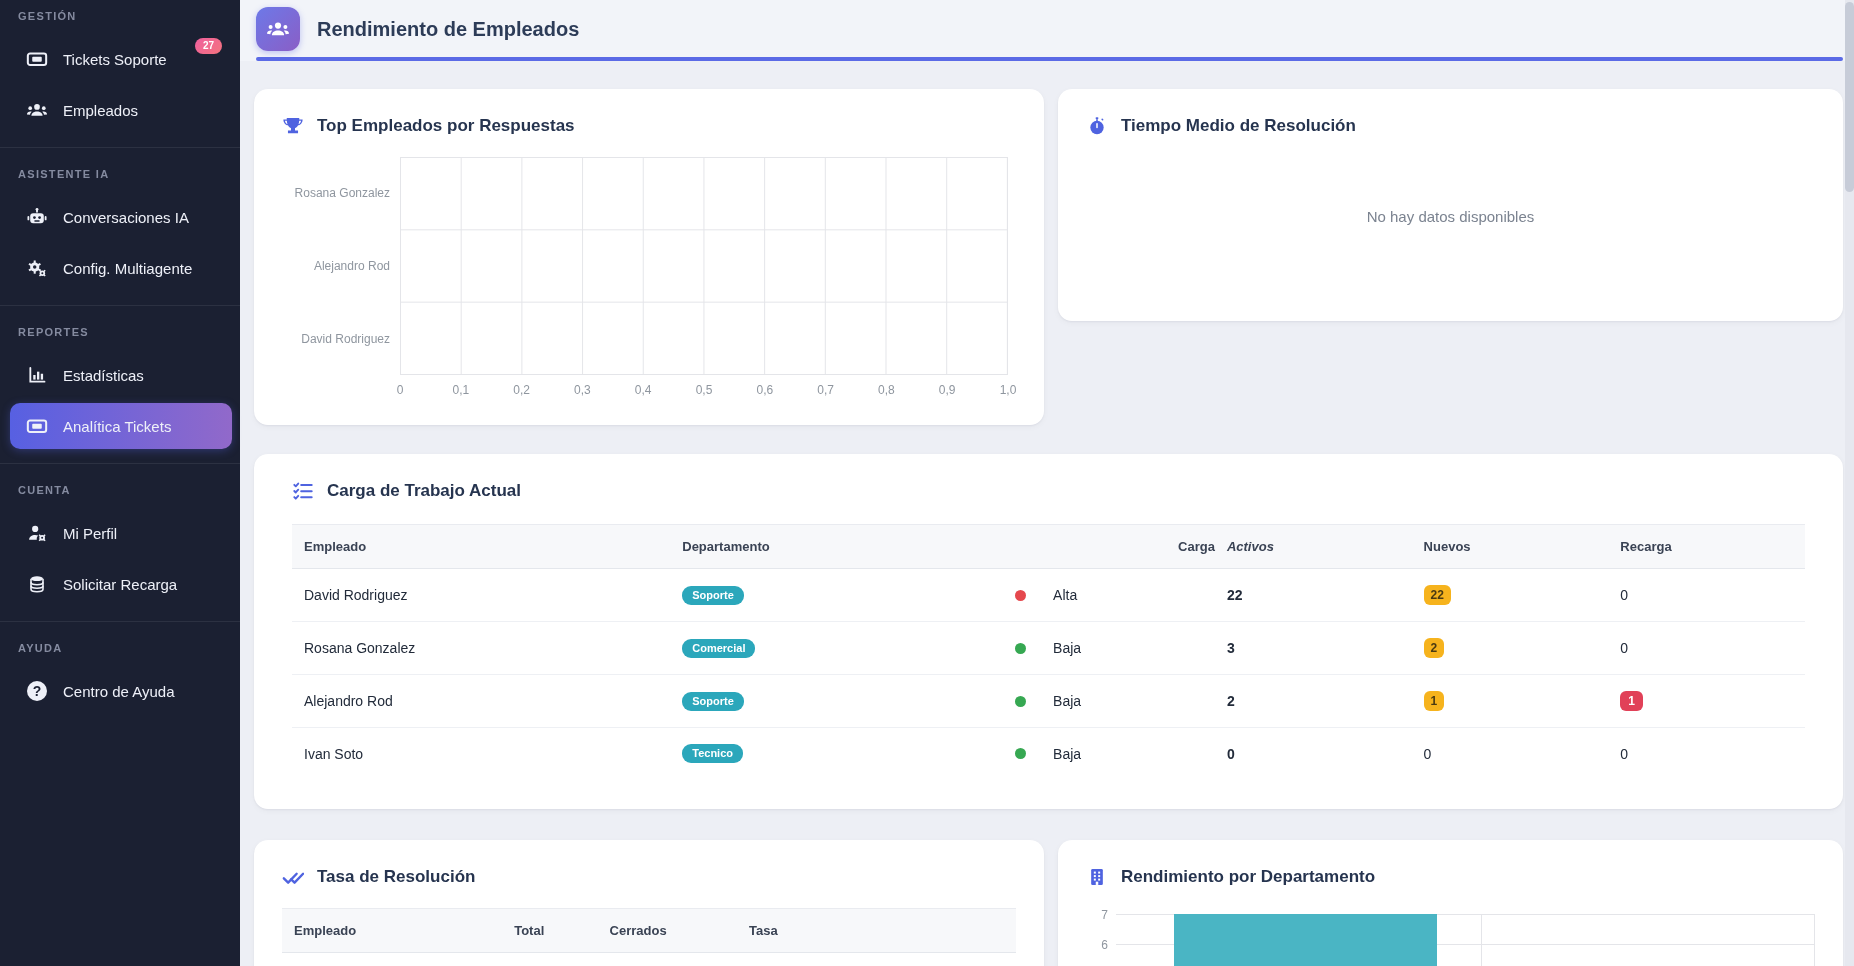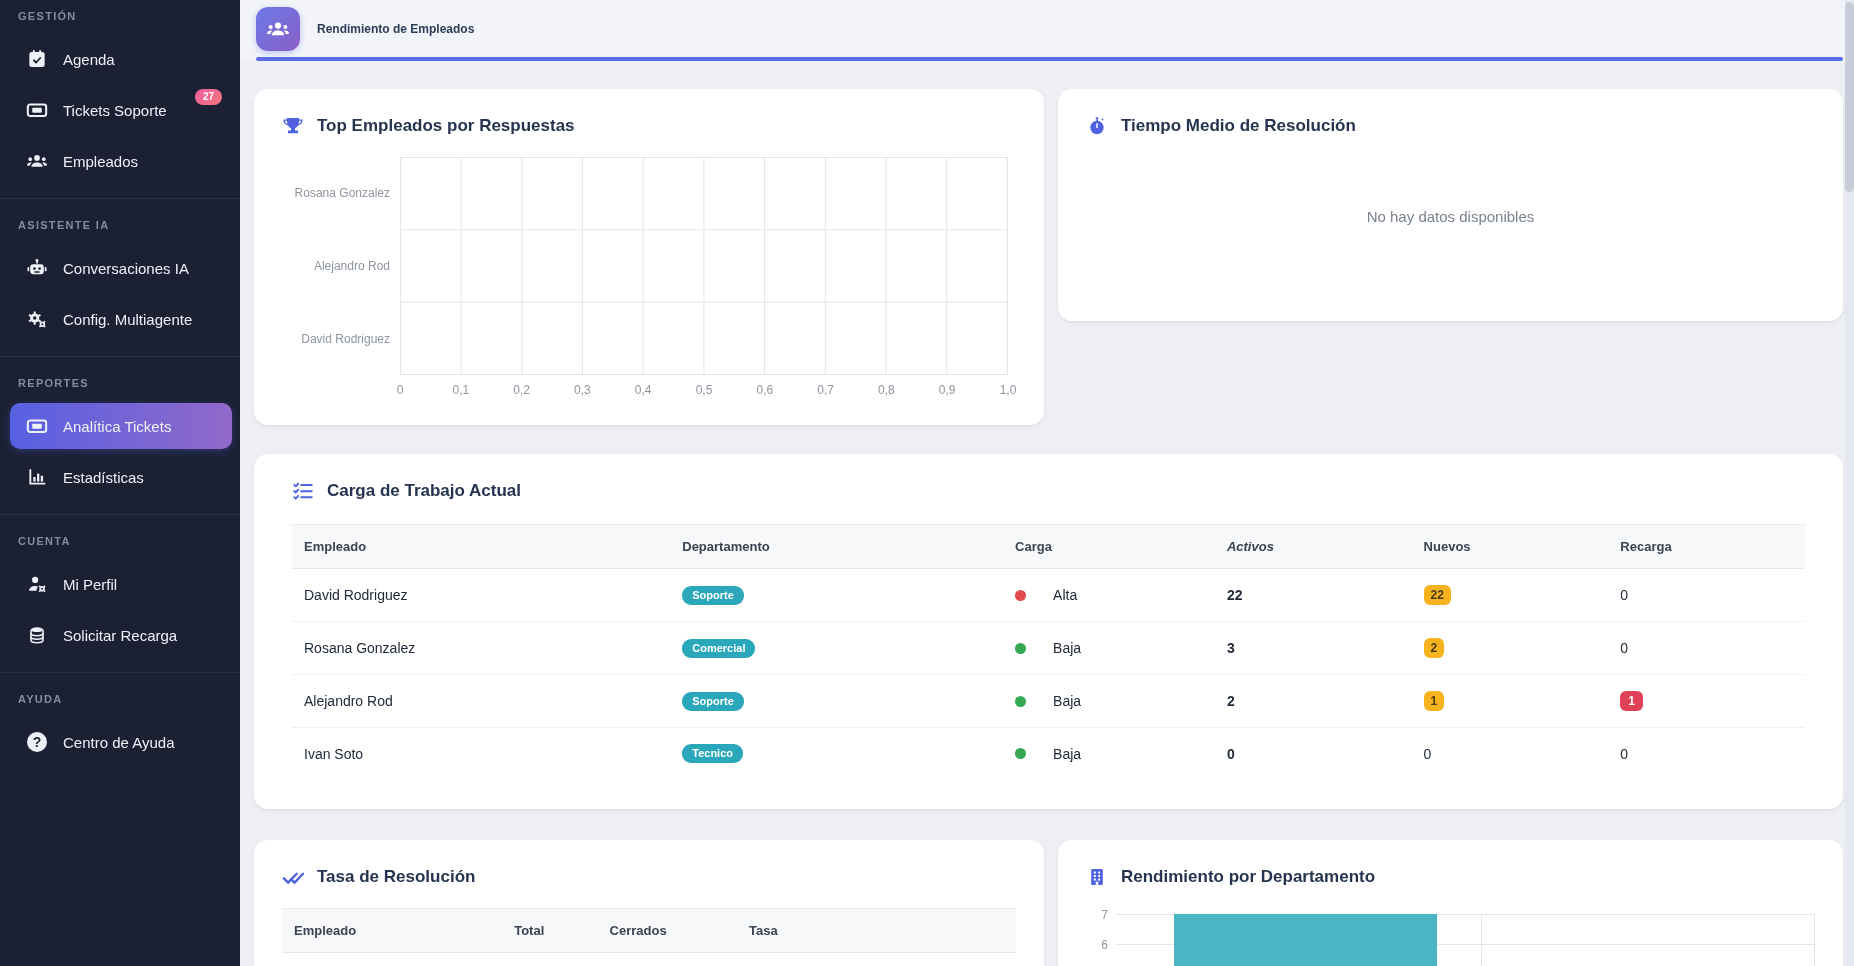--- a/index.html
+++ b/index.html
@@ -50,21 +50,21 @@
   
   .main { margin-left:240px; height:100%; }
   .header { background:#f2f4f9; padding:7px 11px 0 14px; }
   .header-inner { display:flex; align-items:center; gap:17px; padding:0 0 6px 2px; }
   .header-app-icon {
     width:44px; height:44px; border-radius:12px;
     background:linear-gradient(135deg,#6d79e8,#8a5ec6);
     display:flex; align-items:center; justify-content:center; color:#fff;
     box-shadow:0 2px 6px rgba(109,121,232,.4);
   }
-  .page-title { font-size:12px; font-weight:700; color:#2d3c58; }
+  .page-title { font-size:20px; font-weight:700; color:#2d3c58; }
   .header-line { height:4px; background:#5b6ae6; border-radius:2px; margin-left:2px; }
 
   .content { padding:28px 11px 0 14px; }
   .card {
     background:#fff; border-radius:14px;
     box-shadow:0 1px 2px rgba(15,23,42,.05), 0 2px 6px rgba(15,23,42,.04);
     padding:26px 28px;
   }
   .card-title-row { display:flex; align-items:center; gap:13px; }
   .card-title-icon { width:22px; height:22px; color:#4f63e0; display:flex; align-items:center; justify-content:center; }
@@ -94,21 +94,21 @@
   
   .row2 { margin-bottom:31px; }
   .card-carga { padding:26px 38px 30px 38px; }
   table { width:100%; border-collapse:collapse; margin-top:22px; }
   th {
     text-align:left; background:#f7f8fa; font-size:13px; font-weight:700; color:#3a4354;
     padding:14px 0 14px 12px; border-top:1px solid #e9ebf0; border-bottom:1px solid #e4e7ec;
   }
   td { padding:16px 0 16px 12px; border-bottom:1px solid #eef0f4; font-size:14px; color:#222b3a; }
   tr:last-child td { border-bottom:none; }
-  .c-emp { width:25%; } .c-dep { width:22%; } .c-car { width:14%; }
+  .c-emp { width:25%; } .c-dep { width:22%; } .c-car { width:14%;text-align:right; }
   .c-act { width:13%;font-style:italic; } .c-nue { width:13%; } .c-urg { width:13%; }
   .dept-badge {
     display:inline-block; background:#2ba7bb; color:#fff; font-size:11px; font-weight:700;
     padding:4px 10px; border-radius:9px; line-height:1;
   }
   .carga-cell { display:flex; align-items:center; gap:27px; }
   .dot { width:11px; height:11px; border-radius:50%; display:inline-block; }
   .dot-high { background:#e5484d; } .dot-low { background:#36a852; }
   .num-bold { font-weight:700; }
   .count-badge-yellow {
@@ -138,30 +138,20 @@
   .scrollbar-track { position:fixed; right:0; top:0; width:9px; height:966px; background:#e6e8ef; z-index:9; }
   .scrollbar-thumb { width:9px; height:190px; background:#c7ccd8; border-radius:5px; margin-top:2px; }
 </style>
 </head>
 <body>
 
 <nav class="sidebar">
 
   <div class="side-section-label first">GESTIÓN</div>
 
-  <div class="nav-item">
-    <span class="nav-icon">
-      <svg width="20" height="20" viewBox="0 0 24 24">
-          <path fill="currentColor" d="M7 1.5h2.4v3.2H7zM14.6 1.5H17v3.2h-2.4z"></path>
-          <rect x="2.8" y="3.6" width="18.4" height="18" rx="3" fill="currentColor"></rect>
-          <path d="M8.3 13.6l2.6 2.6 5-5.4" stroke="#1b2032" stroke-width="2.2" fill="none" stroke-linecap="round" stroke-linejoin="round"></path>
-        </svg>
-    </span>
-    <span class="nav-label">Agenda</span>
-  </div>
 
   <div class="nav-item">
     <span class="nav-icon">
       <svg width="22" height="22" viewBox="0 0 24 24">
           <rect x="2" y="6" width="20" height="12.5" rx="2.5" fill="none" stroke="currentColor" stroke-width="2.2"></rect>
           <rect x="6.8" y="9.6" width="10.4" height="5.3" rx="1" fill="currentColor"></rect>
         </svg>
     </span>
     <span class="nav-label">Tickets Soporte</span>
     <span class="nav-badge">27</span>
@@ -222,40 +212,40 @@
             <circle cx="17.8" cy="17.6" r="1.1" fill="#1b2032"></circle>
           </g>
         </svg>
     </span>
     <span class="nav-label">Config. Multiagente</span>
   </div>
 
   <div class="side-divider"></div>
   <div class="side-section-label">REPORTES</div>
 
-  <div class="nav-item active">
-    <span class="nav-icon">
-      <svg width="22" height="22" viewBox="0 0 24 24">
-          <rect x="2" y="6" width="20" height="12.5" rx="2.5" fill="none" stroke="currentColor" stroke-width="2.2"></rect>
-          <rect x="6.8" y="9.6" width="10.4" height="5.3" rx="1" fill="currentColor"></rect>
-        </svg>
-    </span>
-    <span class="nav-label">Analítica Tickets</span>
-  </div>
-
   <div class="nav-item">
     <span class="nav-icon">
       <svg width="20" height="20" viewBox="0 0 24 24">
           <path d="M4 3.5v16.5h17" stroke="currentColor" stroke-width="2.2" fill="none" stroke-linecap="round"></path>
           <rect x="7.5" y="12" width="2.8" height="5.5" fill="currentColor"></rect>
           <rect x="12" y="8" width="2.8" height="9.5" fill="currentColor"></rect>
           <rect x="16.5" y="10.5" width="2.8" height="7" fill="currentColor"></rect>
         </svg>
     </span>
     <span class="nav-label">Estadísticas</span>
+  </div>
+
+  <div class="nav-item active">
+    <span class="nav-icon">
+      <svg width="22" height="22" viewBox="0 0 24 24">
+          <rect x="2" y="6" width="20" height="12.5" rx="2.5" fill="none" stroke="currentColor" stroke-width="2.2"></rect>
+          <rect x="6.8" y="9.6" width="10.4" height="5.3" rx="1" fill="currentColor"></rect>
+        </svg>
+    </span>
+    <span class="nav-label">Analítica Tickets</span>
   </div>
 
   <div class="side-divider"></div>
   <div class="side-section-label">CUENTA</div>
 
   <div class="nav-item">
     <span class="nav-icon">
       <svg width="22" height="22" viewBox="0 0 24 24" fill="currentColor">
           <circle cx="10" cy="7.6" r="3.4"></circle>
           <path d="M3.4 19.4c0-3.3 3-5.2 6.6-5.2 1.2 0 2.3.2 3.3.6-1 .9-1.6 2.2-1.6 3.6 0 .3 0 .7.1 1z"></path>

